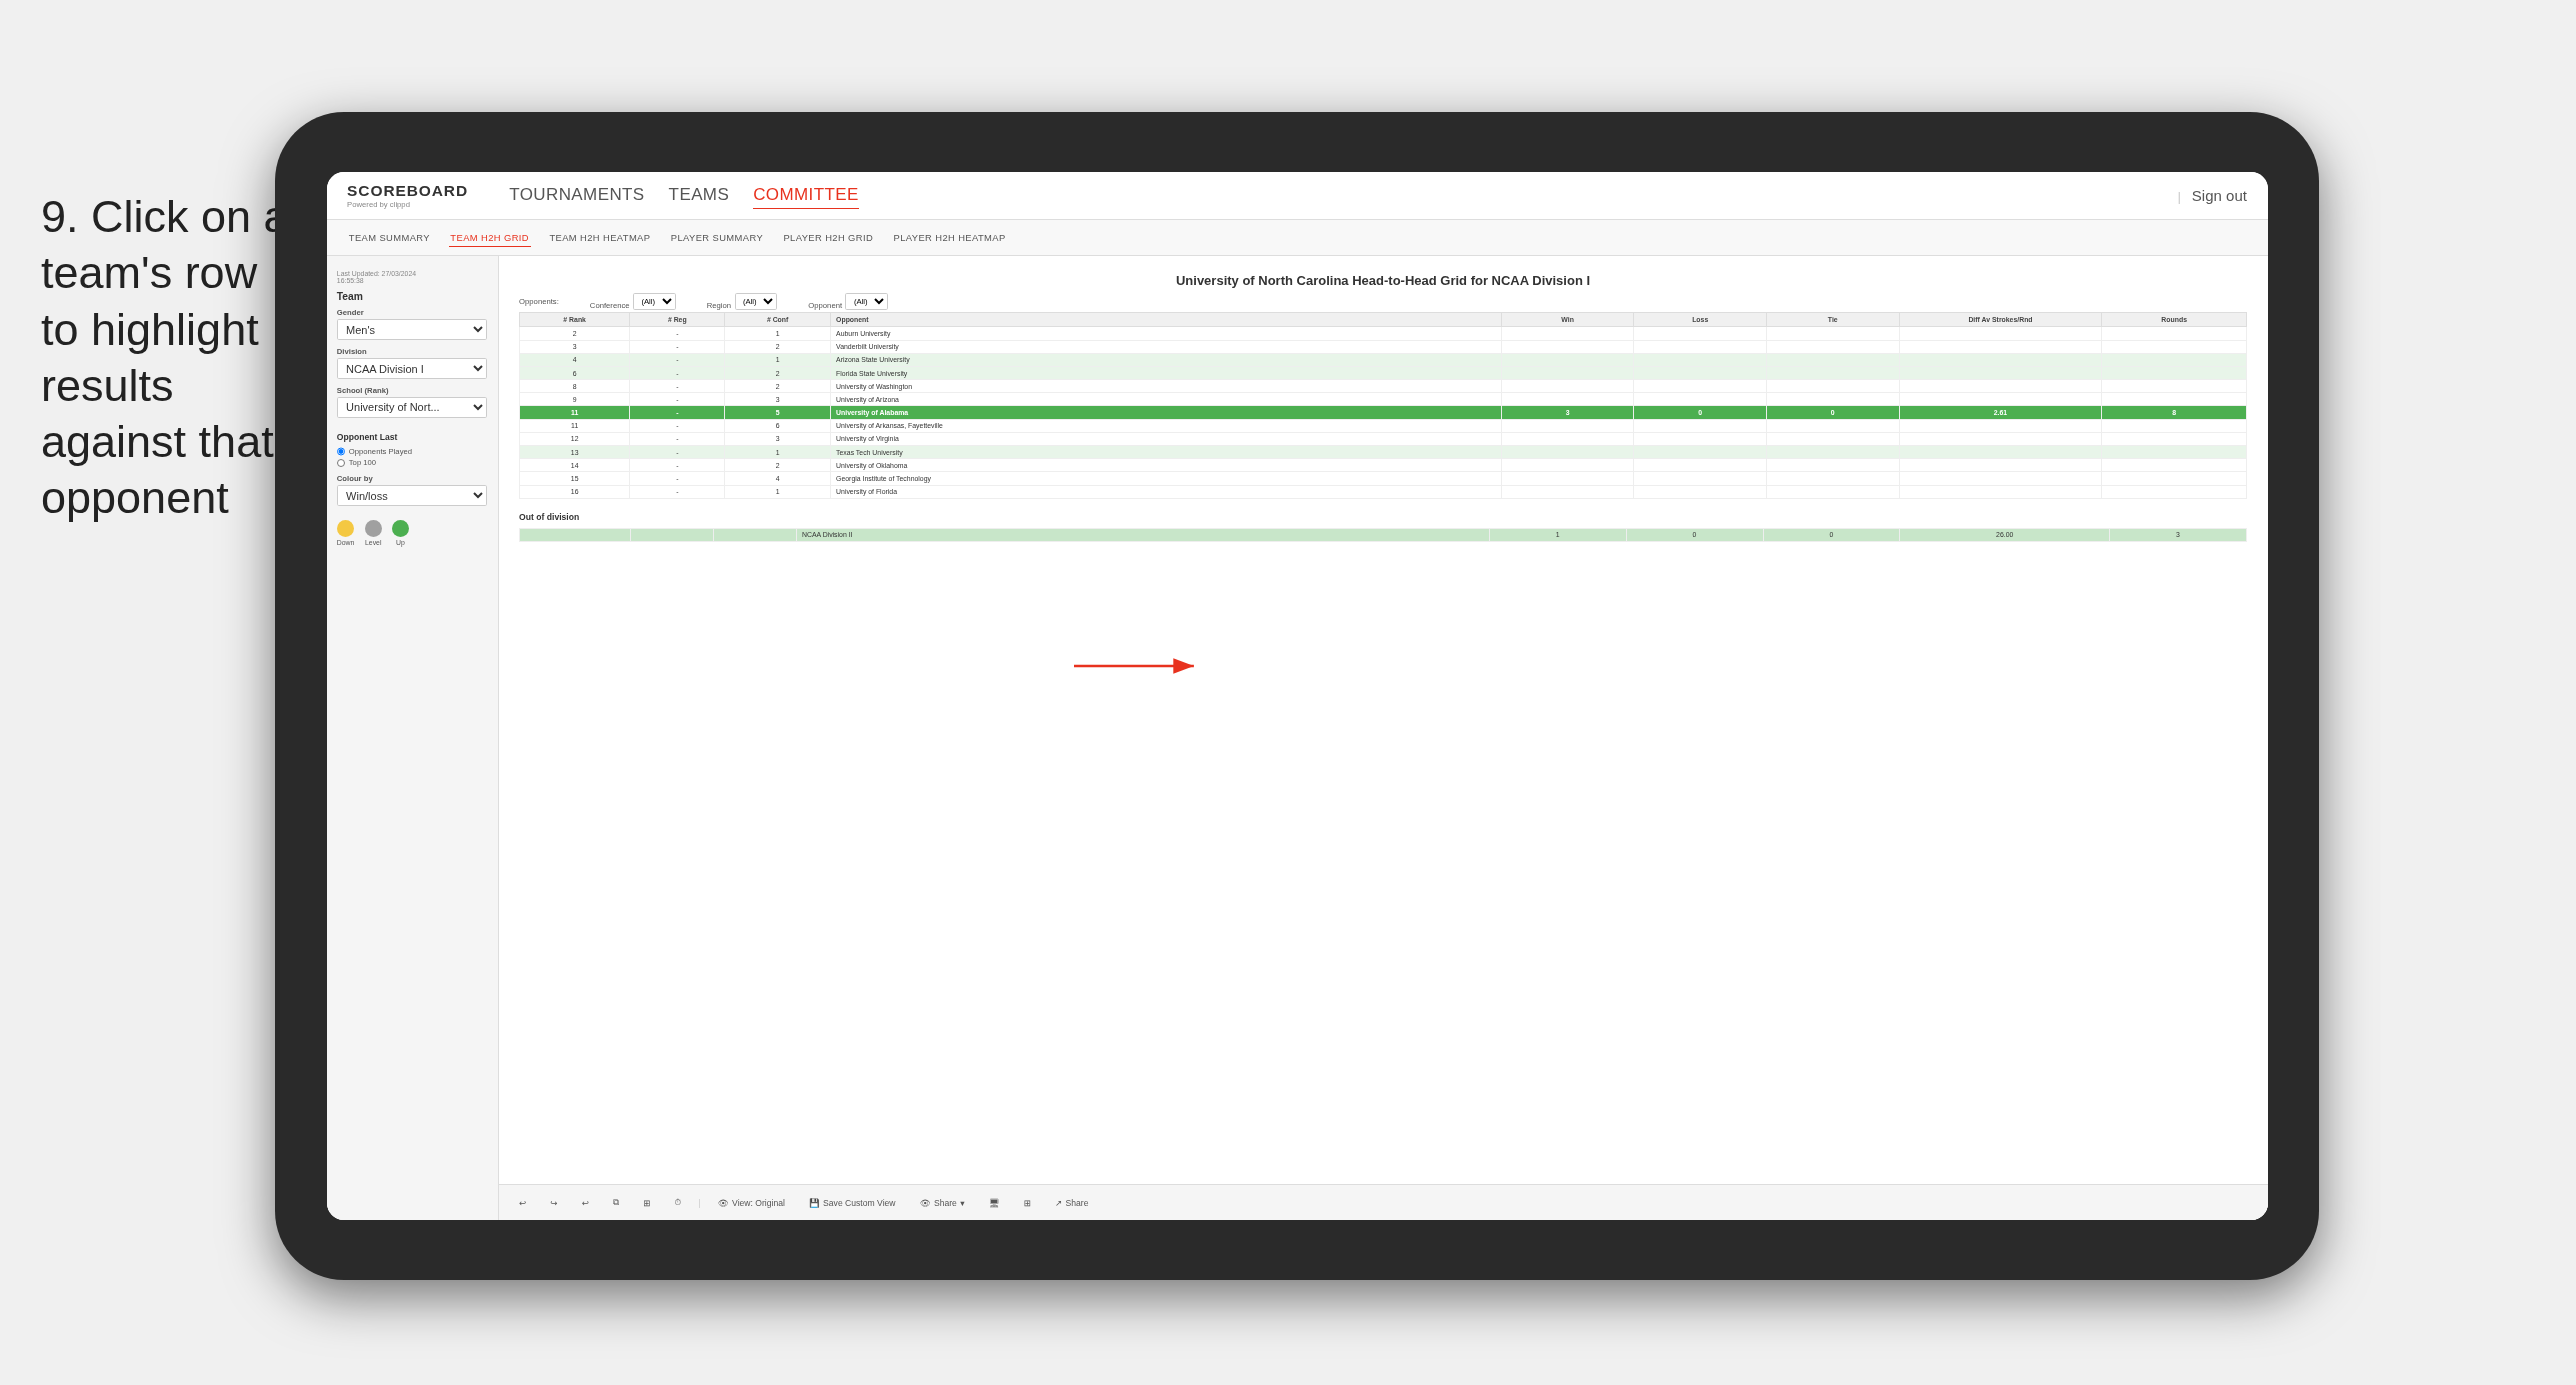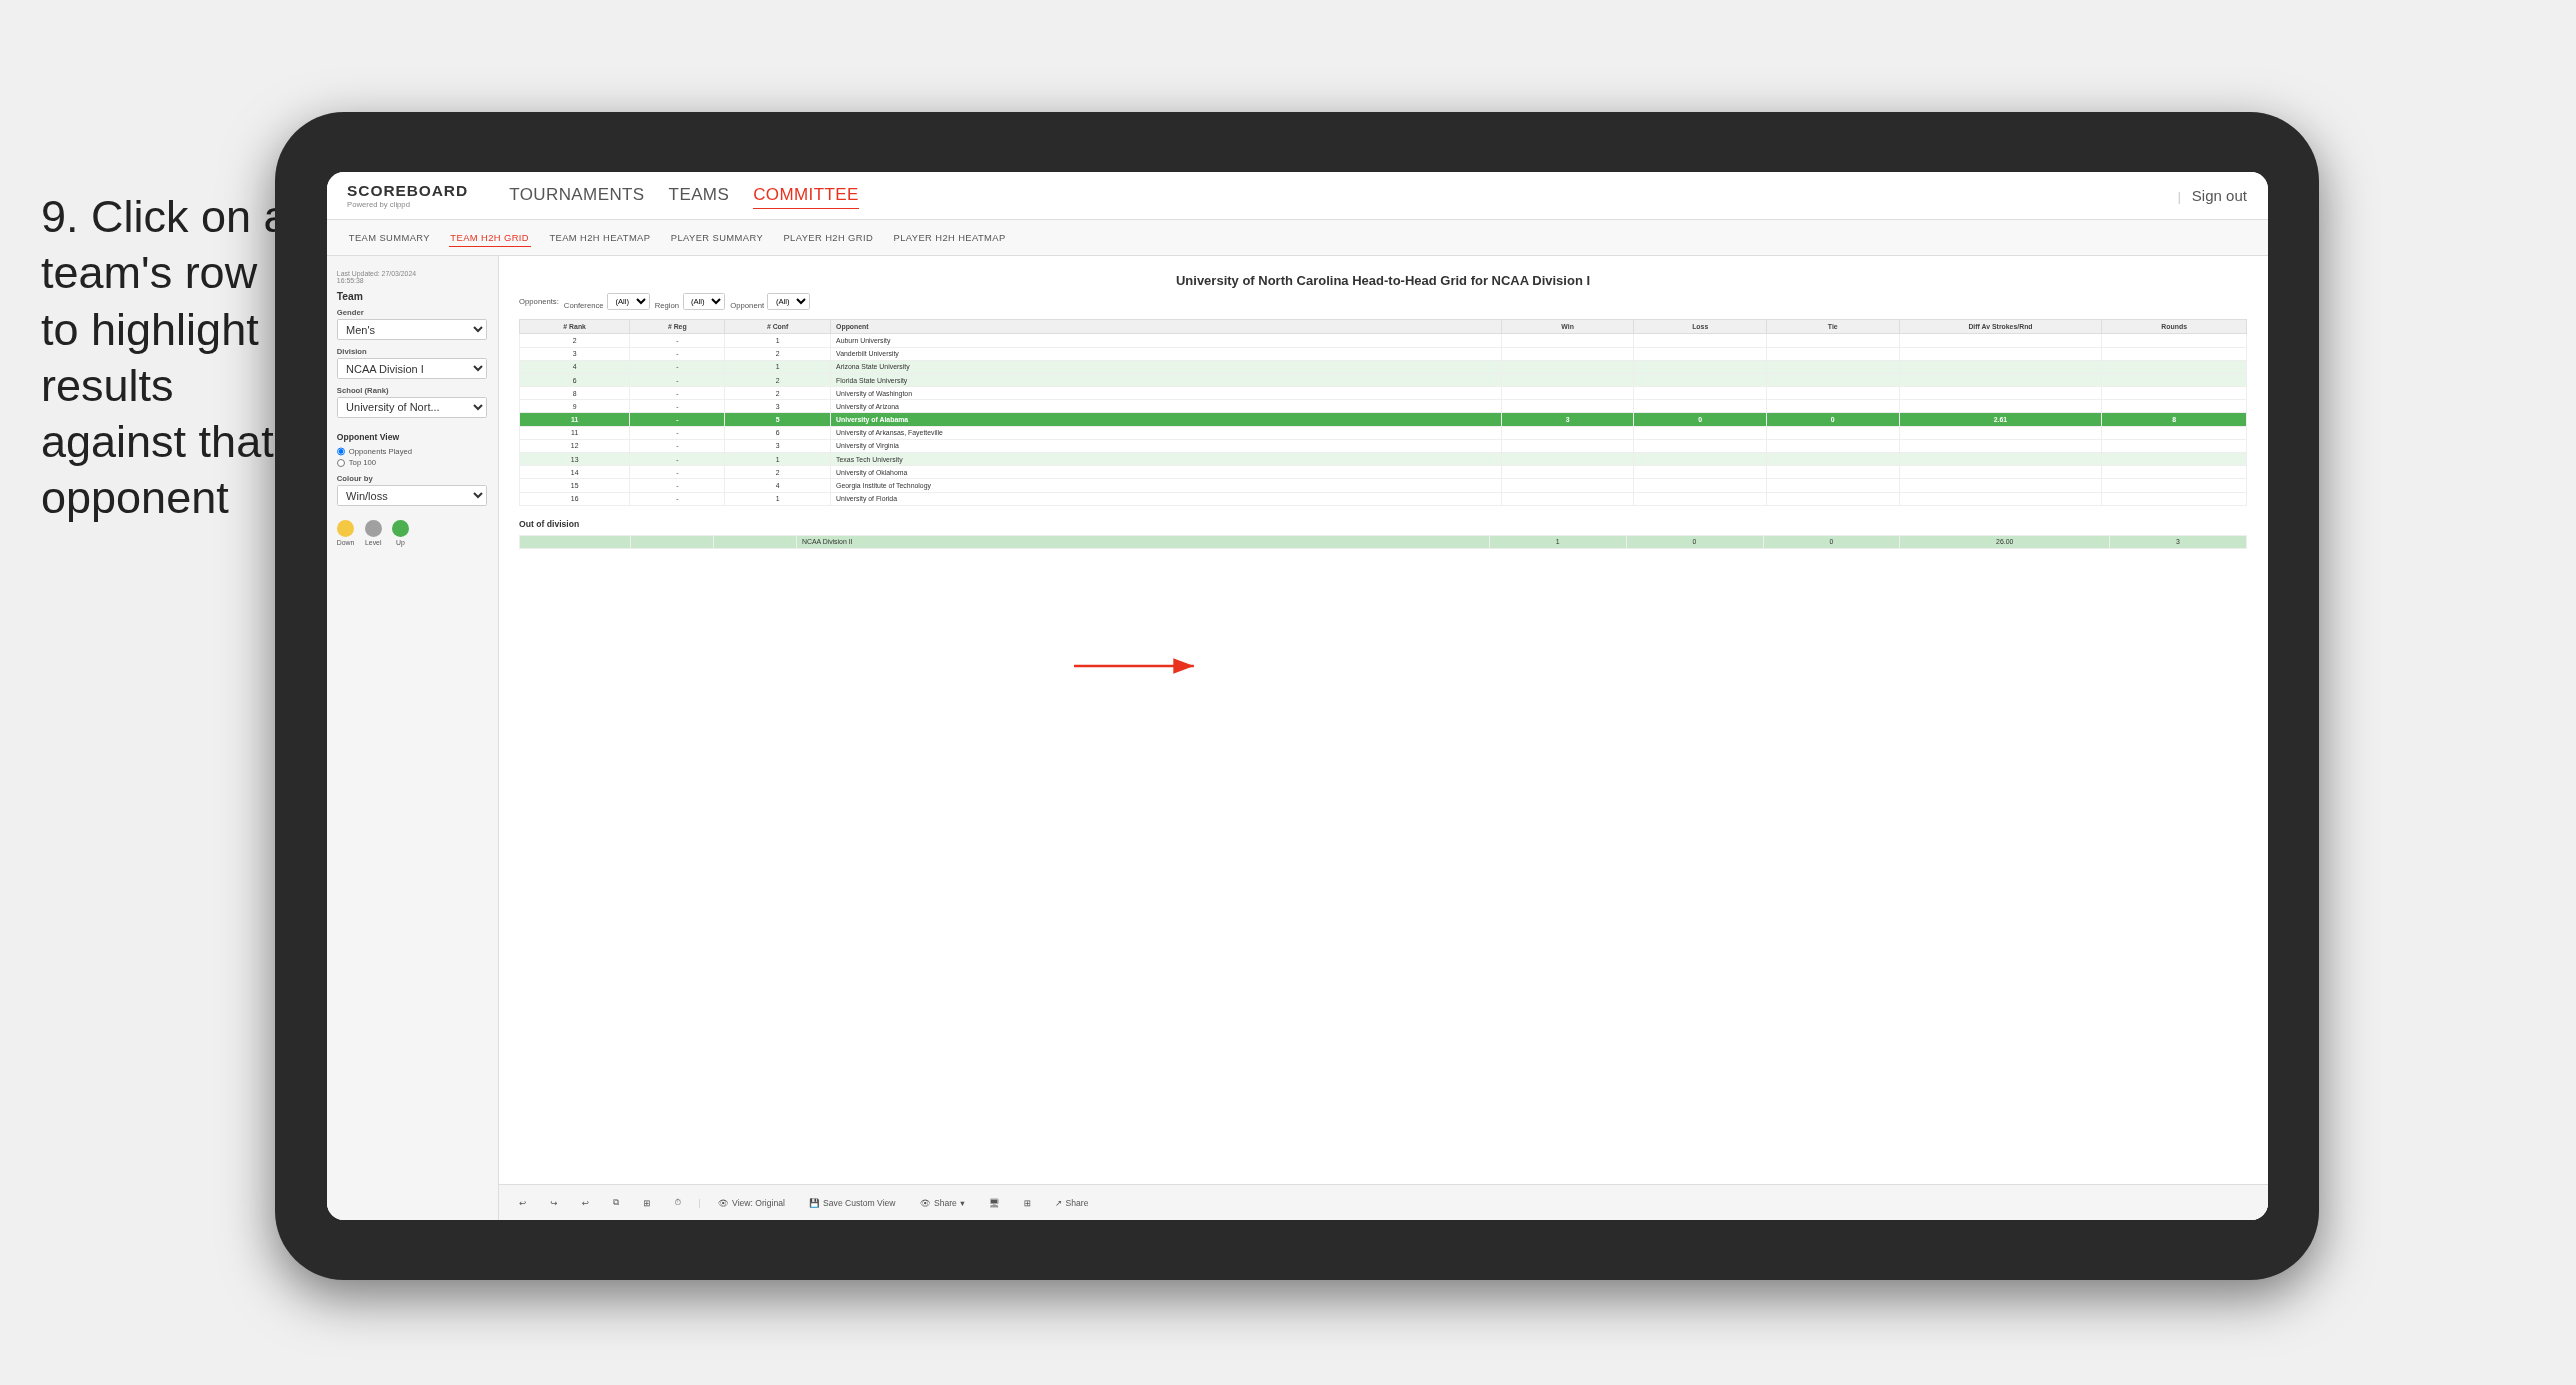--- a/index.html
+++ b/index.html
@@ -247,22 +247,22 @@
     .grid-records {
       display: flex;
       justify-content: space-between;
       font-size: 8.6px;
       color: #555;
       margin-bottom: 12px;
     }
 
     .filters-row {
       display: flex;
-      gap: 5px;
-      margin-bottom: 9px;
+      gap: 31px;
+      margin-bottom: 2px;
       align-items: center;
       font-size: 7.7px;
       color: #555;
     }
 
     .filter-group {
       display: flex;
       align-items: flex-end;
       gap: 3.4px;
     }
@@ -426,21 +426,21 @@
         <div class="sidebar-field-label">Division</div>
         <select class="sidebar-select">
           <option>NCAA Division I</option>
         </select>
 
         <div class="sidebar-field-label">School (Rank)</div>
         <select class="sidebar-select">
           <option>University of Nort...</option>
         </select>
 
-        <div class="sidebar-section-title">Opponent View</div>
+        <div class="sidebar-section-title">Opponent Last</div>
         <label class="radio-option">
           <input type="radio" name="opponent_view" checked="" class="radio-input" style="">
           <span>Opponents Played</span>
         </label>
         <label class="radio-option">
           <input type="radio" name="opponent_view" class="radio-input" style="">
           <span>Top 100</span>
         </label>
 
         <div class="sidebar-field-label">Colour by</div>

